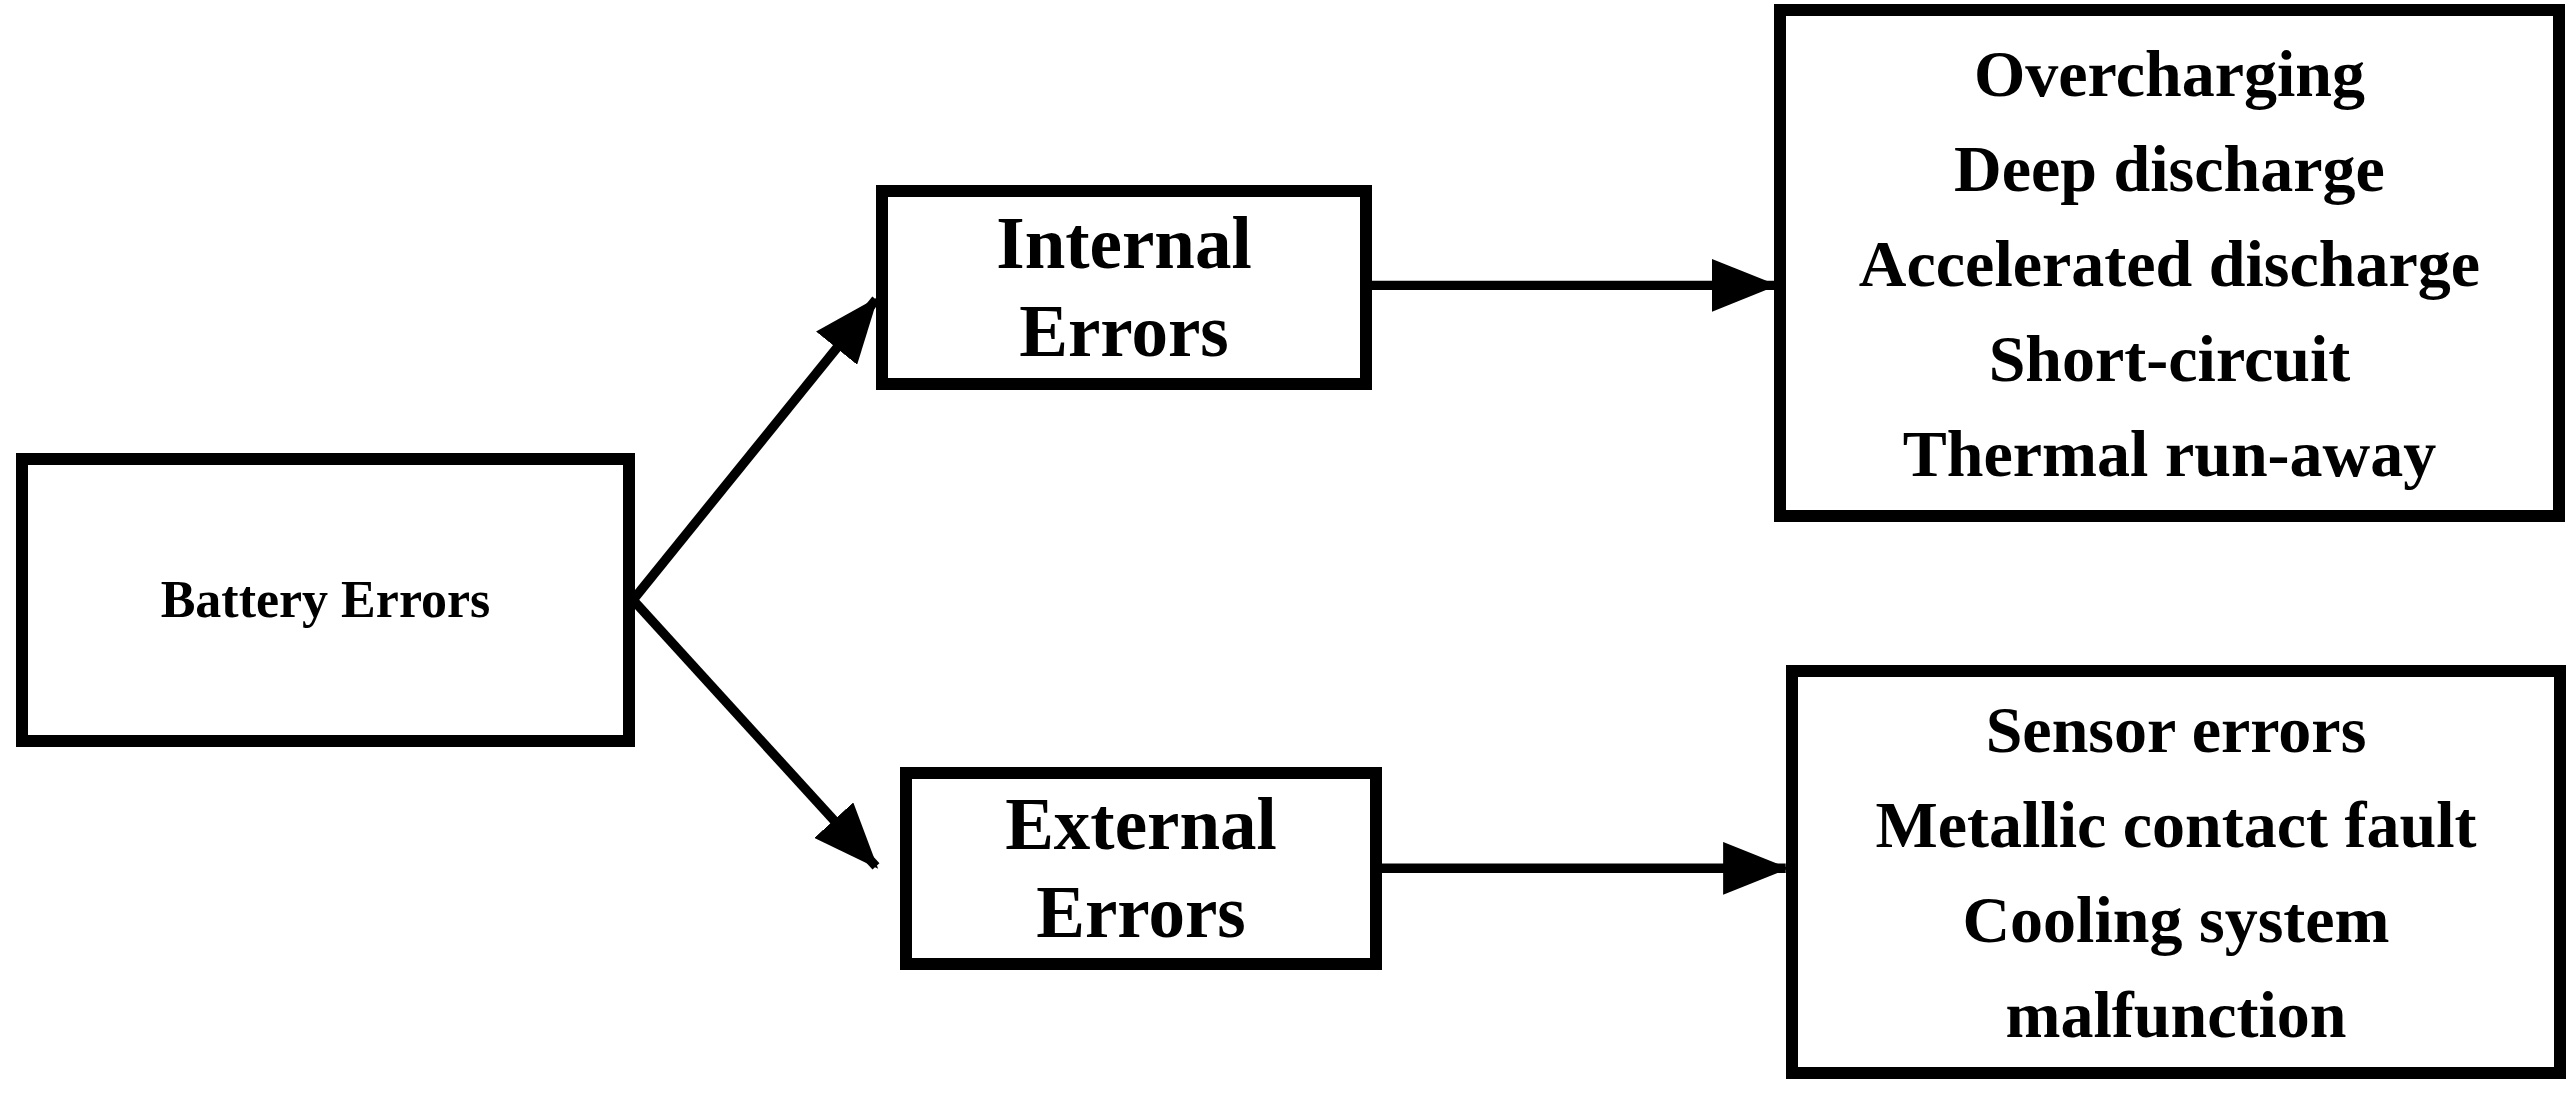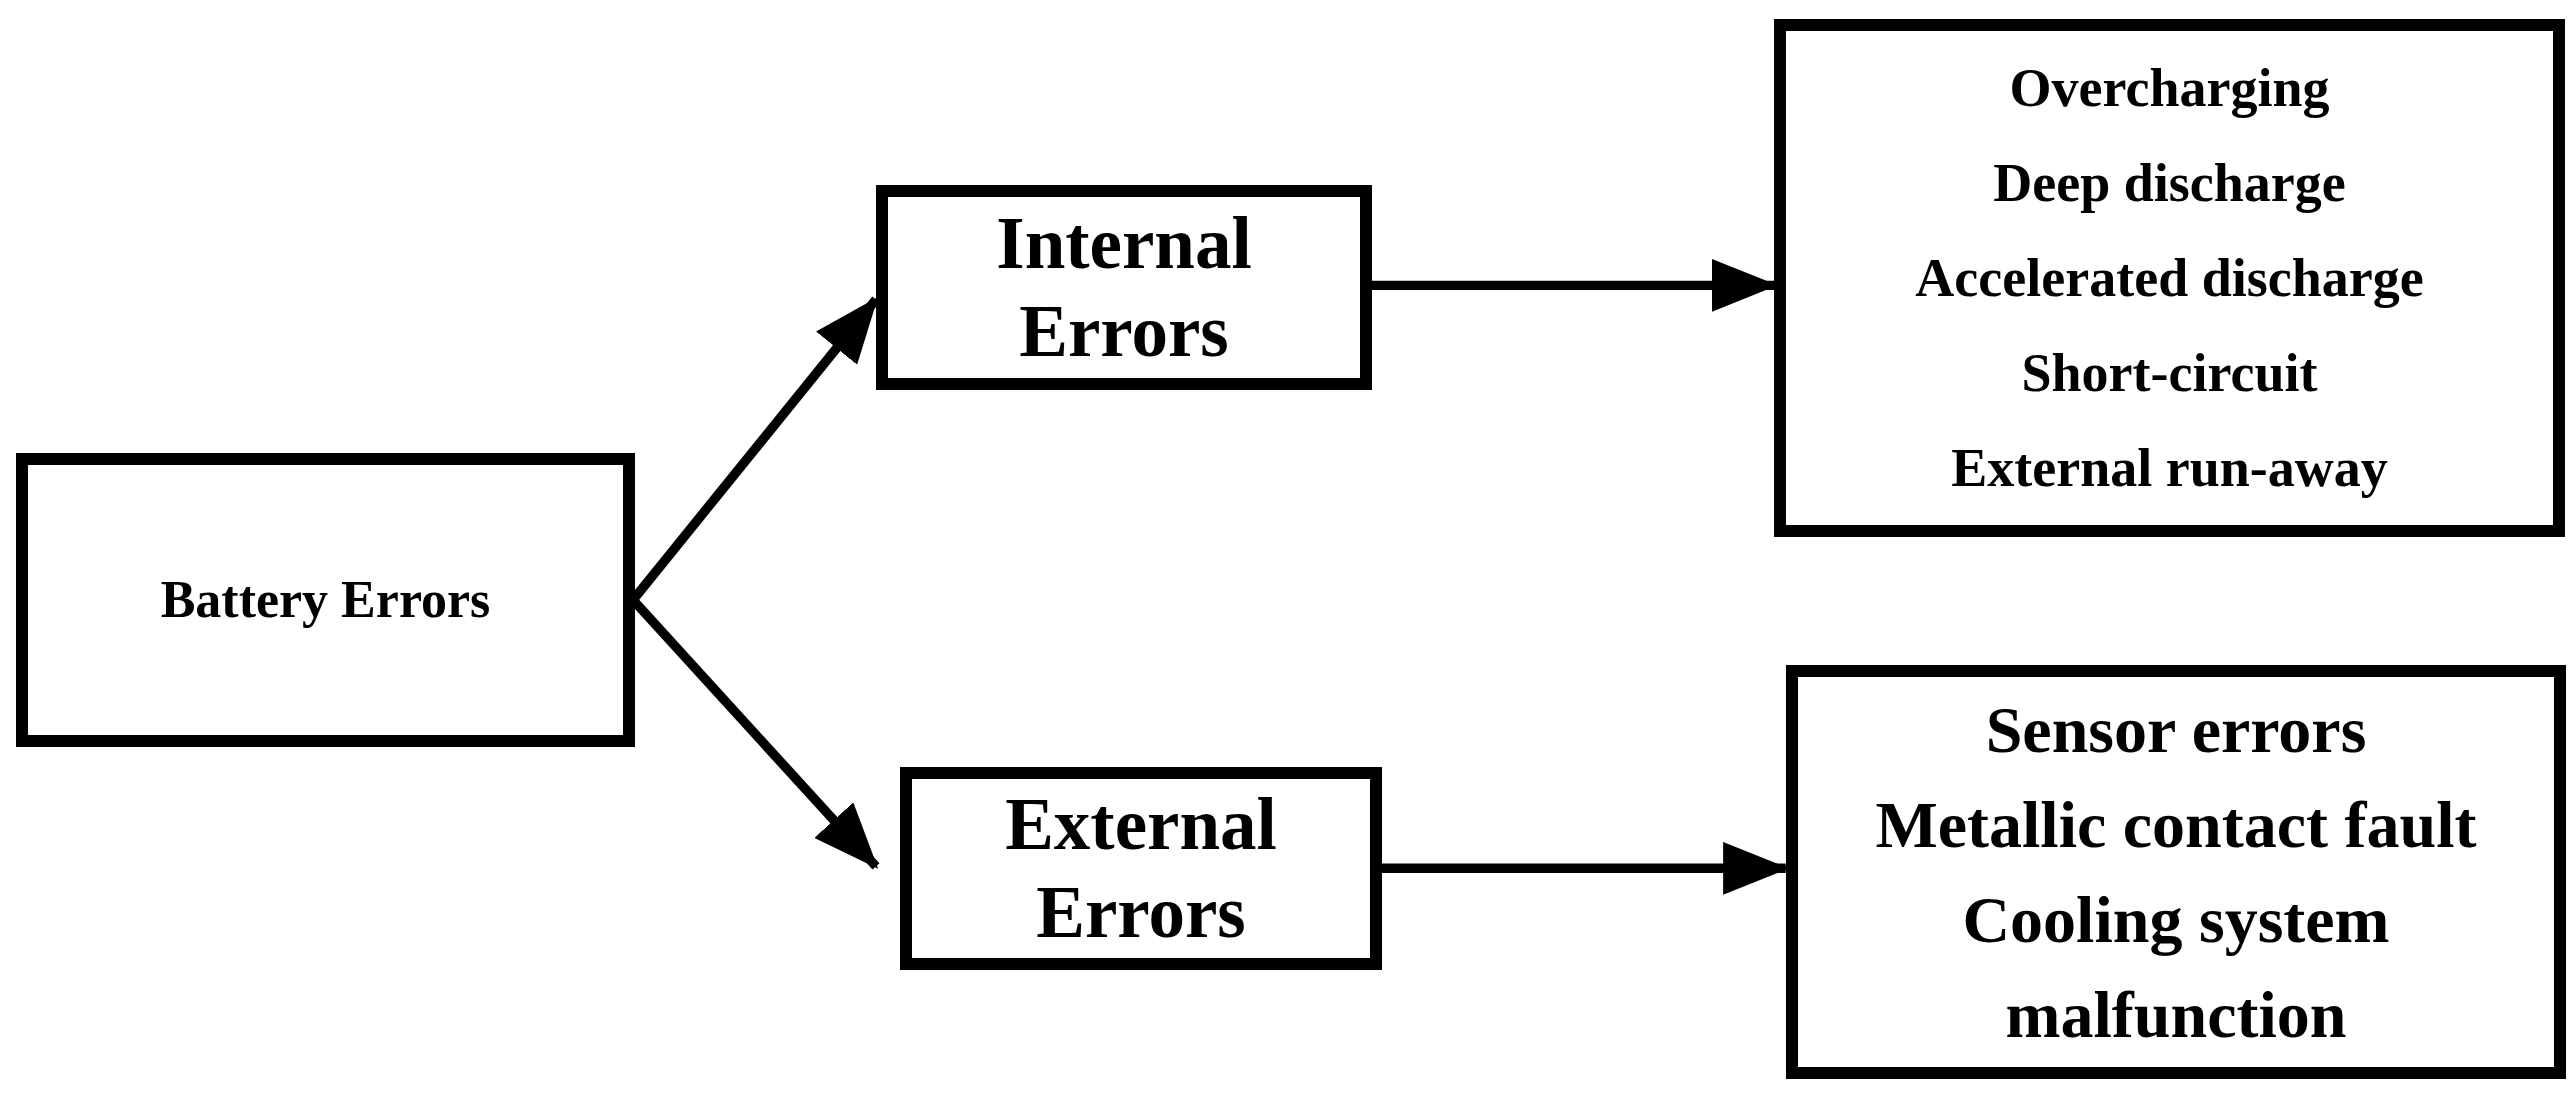--- a/index.html
+++ b/index.html
@@ -50,23 +50,23 @@
   }
   .node-external {
     left: 876px; top: 767px;
     width: 482px; height: 203px;
     font-size: 73px;
     line-height: 1.2;
     padding: 0 9.4px;
     margin-left: 24px;
   }
   .node-causes-internal {
-    left: 1774px; top: 19px;
+    left: 1774px; top: 4px;
     width: 791px; height: 518px;
-    font-size: 54px;
+    font-size: 66px;
     line-height: 95px;
     padding: 0 11.3px;
   }
   .node-causes-external {
     left: 1786px; top: 665px;
     width: 780px; height: 414px;
     font-size: 66px;
     line-height: 95px;
     padding: 0 11.3px;
     align-items: flex-end;
@@ -103,21 +103,21 @@
 
   <div class="node node-external">
     <span>External Errors</span>
   </div>
 
   <div class="node node-causes-internal">
       <span class="cause-item">Overcharging</span>
       <span class="cause-item">Deep discharge</span>
       <span class="cause-item">Accelerated discharge</span>
       <span class="cause-item">Short-circuit</span>
-      <span class="cause-item">External run-away</span>
+      <span class="cause-item">Thermal run-away</span>
     </div>
 
   <div class="node node-causes-external">
       <span class="cause-item">Sensor errors</span>
       <span class="cause-item">Metallic contact fault</span>
       <span class="cause-item">Cooling system malfunction</span>
     </div>
 
 </div>
 

